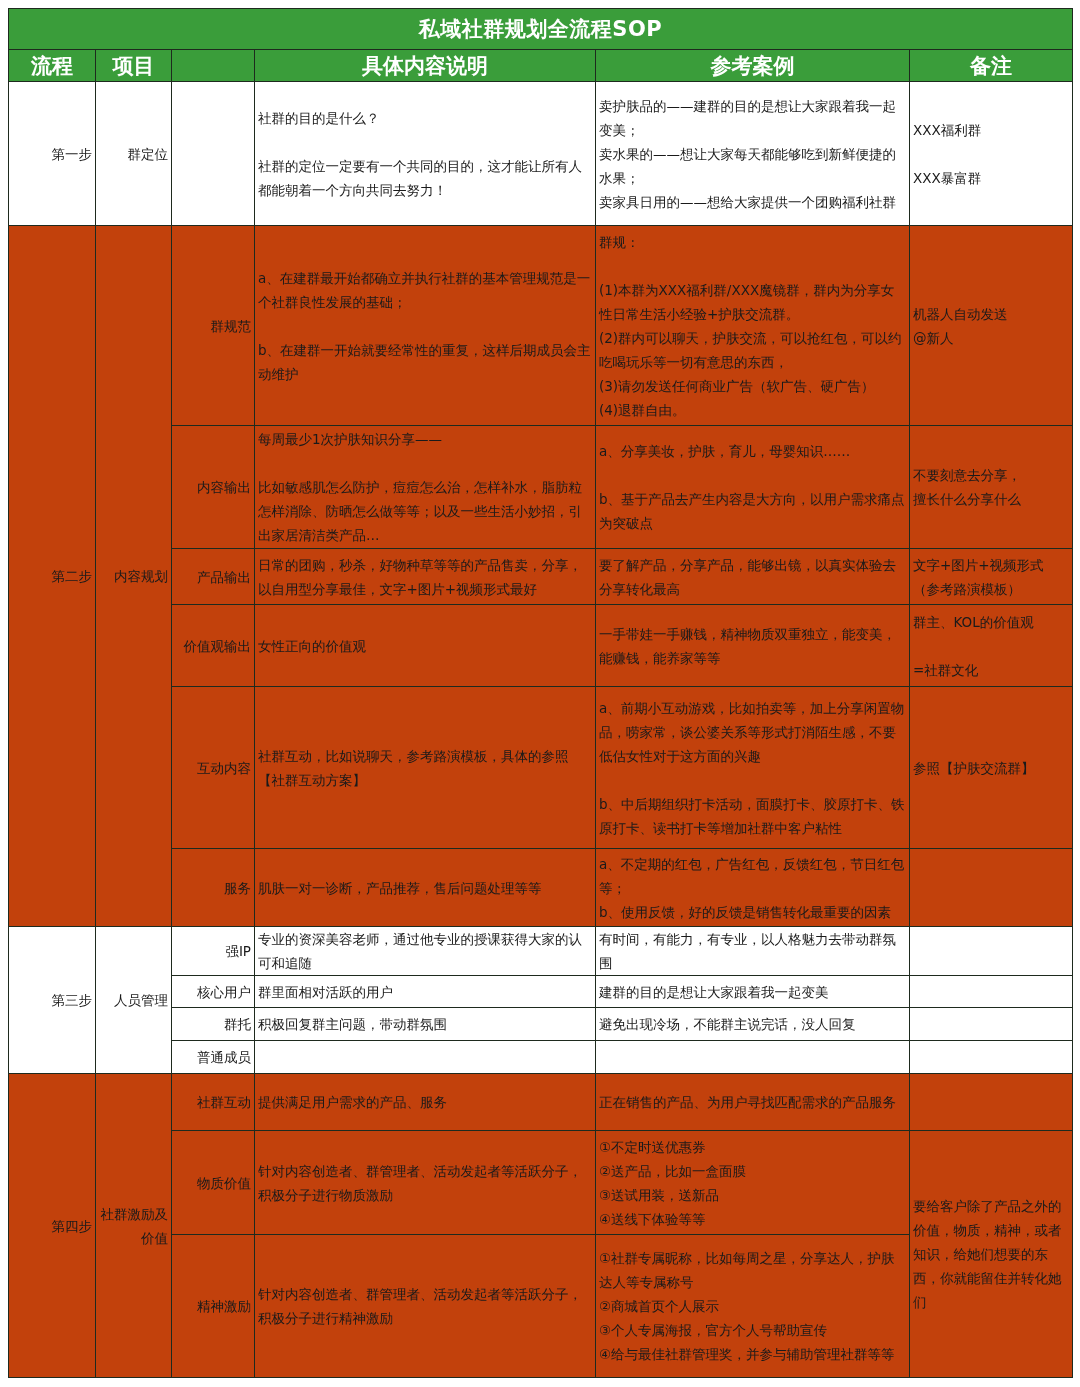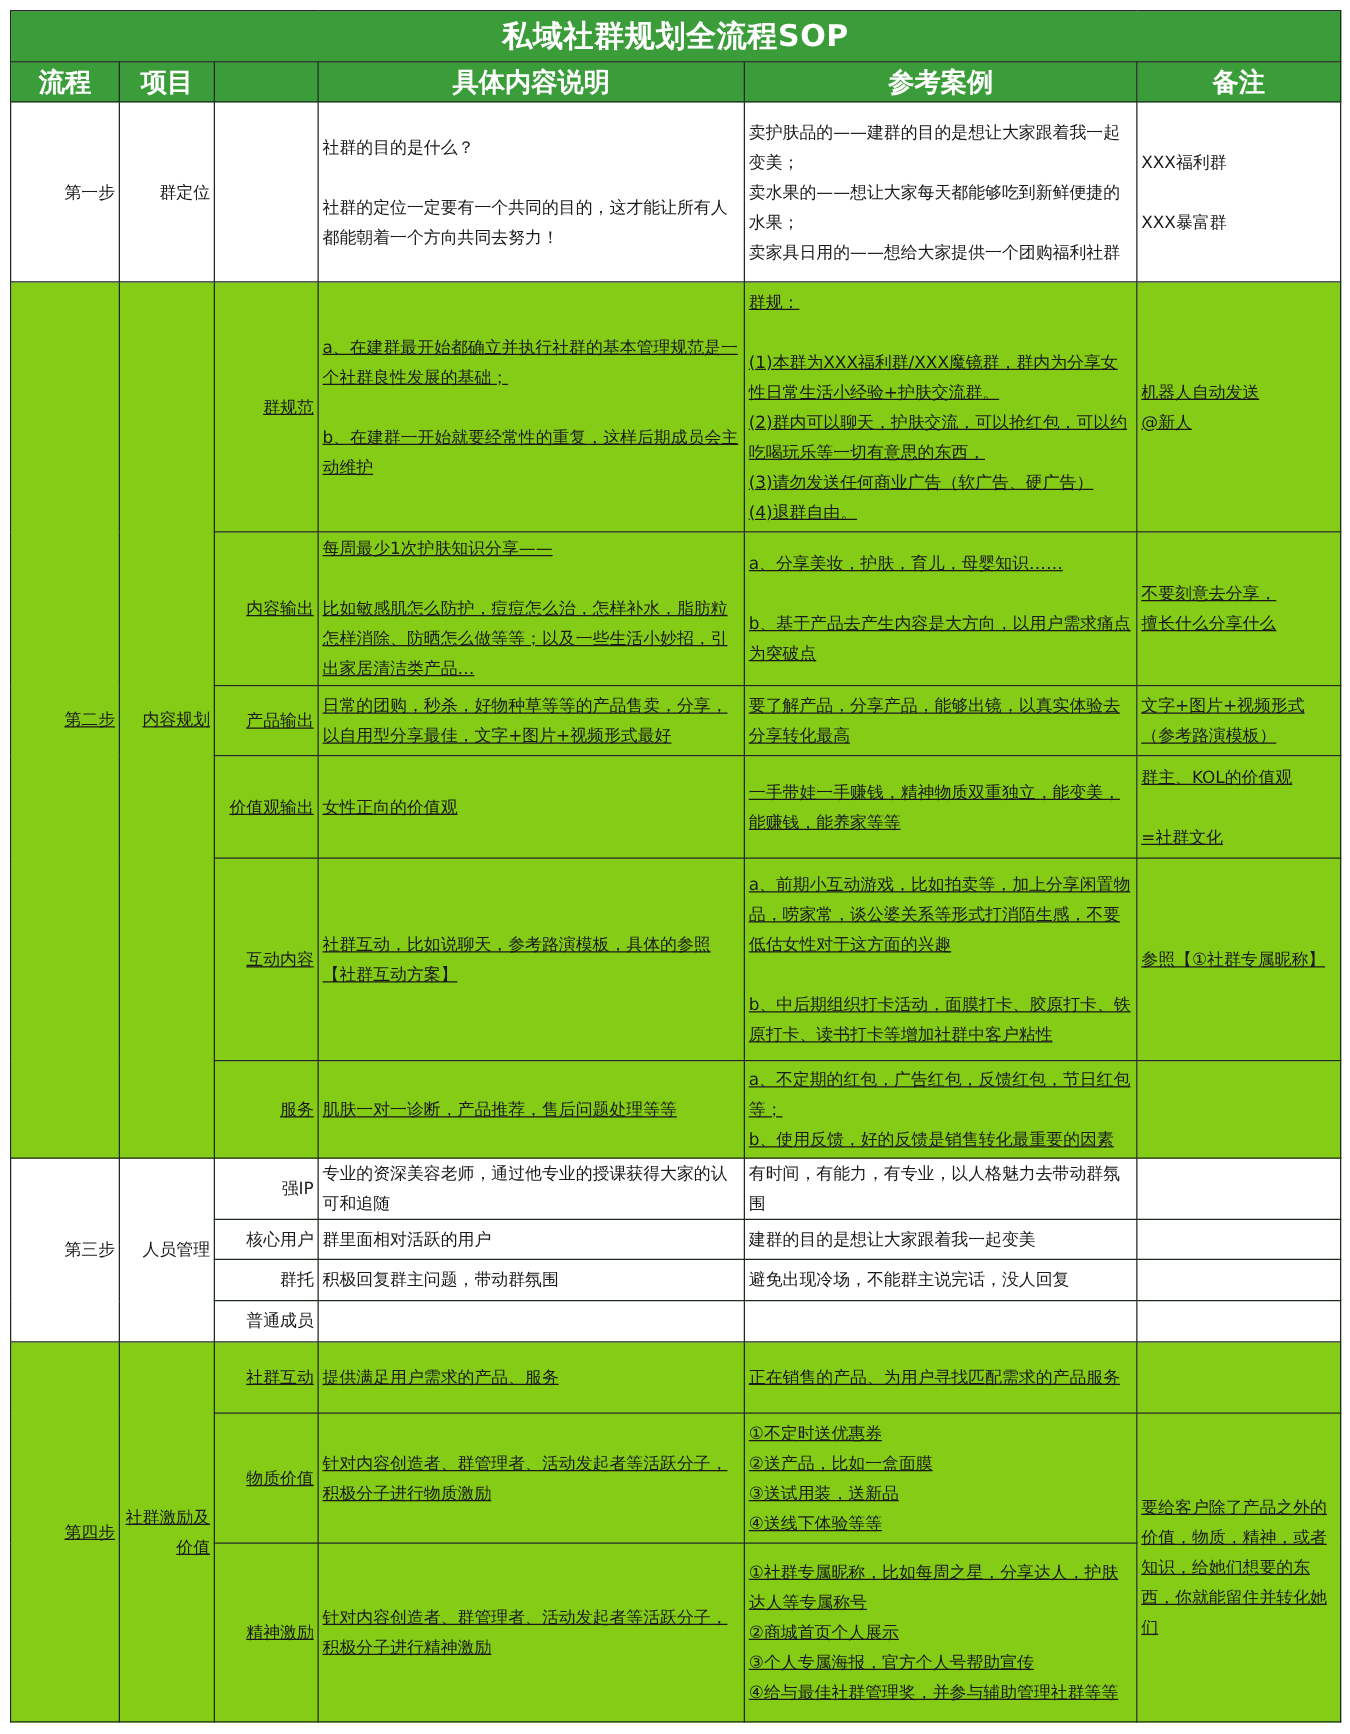--- a/index.html
+++ b/index.html
@@ -1,21 +1,21 @@
 <!DOCTYPE html>
 <html><head>
 <meta charset="utf-8">
 <style>
   html,body{margin:0;padding:0;background:#ffffff;}
   body{width:1080px;height:1387px;position:relative;font-family:"DejaVu Sans","Liberation Sans",sans-serif;color:#1a1a1a;}
   table.sop{position:absolute;left:8px;top:8px;width:1064px;border-collapse:collapse;table-layout:fixed;font-size:13.5px;line-height:24px;}
   table.sop td, table.sop th{border:1.5px solid #1e2a1e;padding:0 3px;vertical-align:middle;word-break:break-all;}
-  .title-cell{background:#3a9d3a;color:#ffffff;font-weight:bold;font-size:24px;text-align:center;height:40px;letter-spacing:0.5px;}
+  .title-cell{background:#3a9d3a;color:#ffffff;font-weight:bold;font-size:21px;text-align:center;height:40px;letter-spacing:0.5px;}
   .hdr th{background:#3a9d3a;color:#ffffff;font-weight:bold;font-size:21px;text-align:center;height:31px;}
-  .green td{background:#84cc16;text-decoration:underline;}
+  .green td{background:#c2410c;}
   .white td{background:#ffffff;}
   .center{text-align:right;}
   .left{text-align:left;}
   .pre{white-space:pre-line;}
 </style>
 </head>
 <body>
 
 <table class="sop">
   <colgroup>
@@ -95,21 +95,21 @@
     <td class="left pre">群主、KOL的价值观
 
 =社群文化</td>
   </tr>
   <tr class="green" style="height:162px">
     <td class="center">互动内容</td>
     <td class="left pre">社群互动，比如说聊天，参考路演模板，具体的参照【社群互动方案】</td>
     <td class="left pre">a、前期小互动游戏，比如拍卖等，加上分享闲置物品，唠家常，谈公婆关系等形式打消陌生感，不要低估女性对于这方面的兴趣
 
 b、中后期组织打卡活动，面膜打卡、胶原打卡、铁原打卡、读书打卡等增加社群中客户粘性</td>
-    <td class="left pre">参照【①社群专属昵称】</td>
+    <td class="left pre">参照【护肤交流群】</td>
   </tr>
   <tr class="green" style="height:78px">
     <td class="center">服务</td>
     <td class="left pre">肌肤一对一诊断，产品推荐，售后问题处理等等</td>
     <td class="left pre">a、不定期的红包，广告红包，反馈红包，节日红包等；
 b、使用反馈，好的反馈是销售转化最重要的因素</td>
     <td class="left pre"></td>
   </tr>
 
   <tr class="white" style="height:48px">

